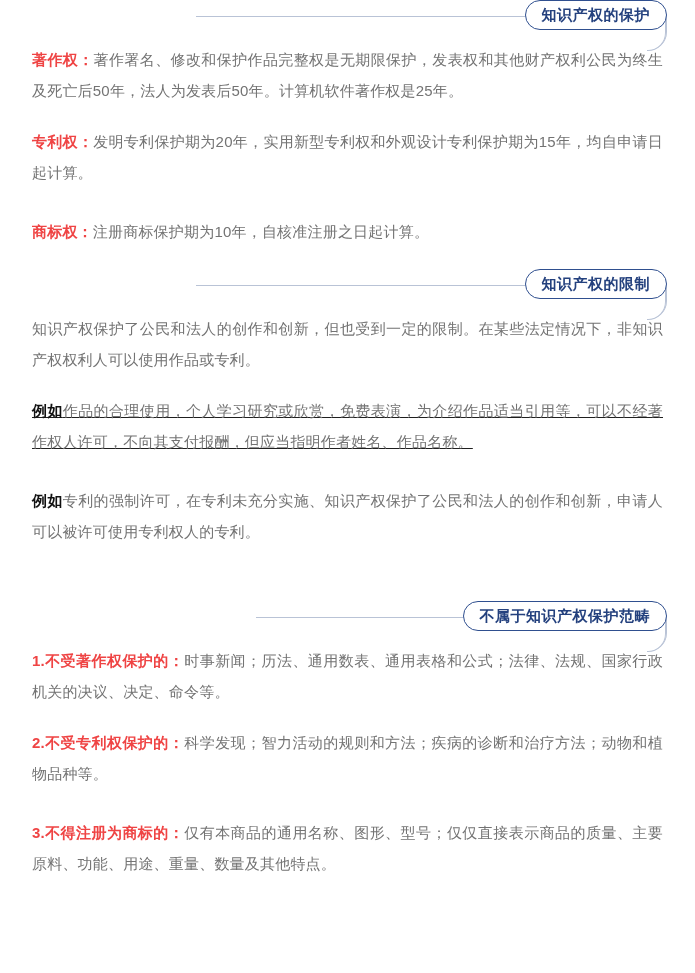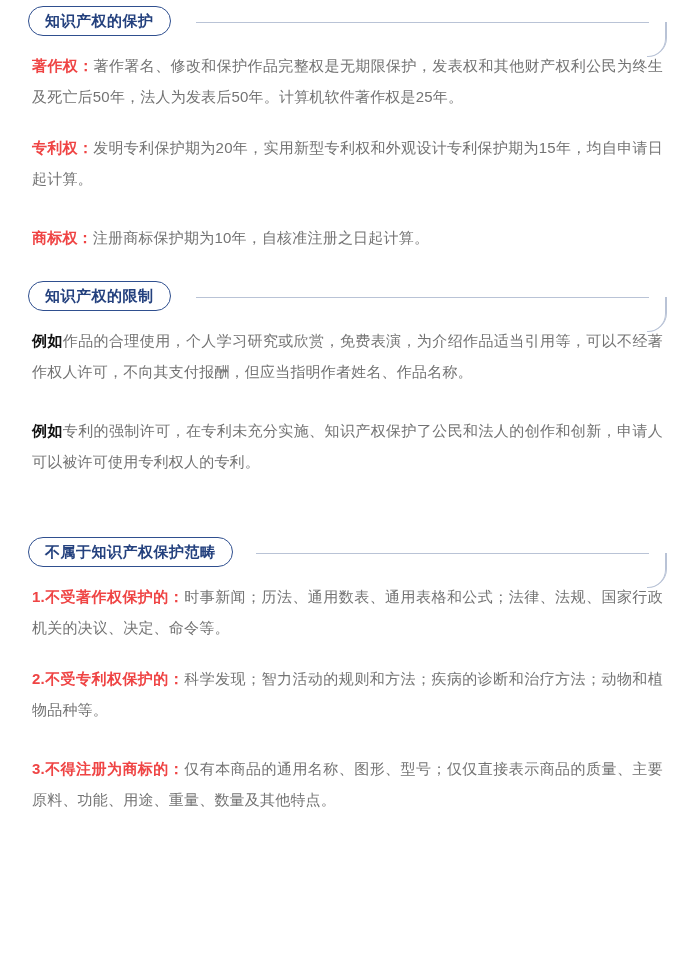--- a/index.html
+++ b/index.html
@@ -19,22 +19,22 @@
     width: 695px;
     height: 973px;
     box-sizing: border-box;
     padding: 0 28px;
   }
 
   
   .section-head {
     position: relative;
     height: 34px;
-    margin-top: 6px;
     margin-bottom: 10px;
+    text-align: right;
   }
   .pill {
     display: inline-block;
     border: 1px solid #2f4f8f;
     border-radius: 17px;
     padding: 6px 16px 7px 16px;
     font-size: 15px;
     font-weight: bold;
     color: #24417e;
     letter-spacing: 0.5px;
@@ -85,21 +85,21 @@
 
   
   .para {
     font-size: 15px;
     line-height: 31px;
     color: #1f1f1f;
     margin: 0 0 20px 0;
     letter-spacing: 0.2px;
     text-align: justify;
   }
-  .para.tight { margin-bottom: 6px; }
+  .para.tight { margin-bottom: 6px; text-decoration: underline; }
   .para:last-child { margin-bottom: 0; margin-top: 28px; }
   .lead {
     color: #ef4444;
     font-weight: bold;
   }
   .lead-dark {
     color: #111111;
     font-weight: bold;
   }
   .body-txt { color: #737373; }
@@ -137,20 +137,23 @@
 
   <div class="section-head">
     <div class="rail">
       <div class="rail-line" style="left:168px; right:18px;"></div>
       <div class="rail-hook"></div>
     </div>
     <span class="pill">知识产权的限制</span>
   </div>
 
   <div class="block">
+    <p class="para">
+      <span class="body-txt">知识产权保护了公民和法人的创作和创新，但也受到一定的限制。在某些法定情况下，非知识产权权利人可以使用作品或专利。</span>
+    </p>
     <p class="para tight">
       <span class="lead-dark">例如</span><span class="body-txt">作品的合理使用，个人学习研究或欣赏，免费表演，为介绍作品适当引用等，可以不经著作权人许可，不向其支付报酬，但应当指明作者姓名、作品名称。</span>
     </p>
     <p class="para">
       <span class="lead-dark">例如</span><span class="body-txt">专利的强制许可，在专利未充分实施、知识产权保护了公民和法人的创作和创新，申请人可以被许可使用专利权人的专利。</span>
     </p>
   </div>
 
   <div class="gap-lg"></div>
 

